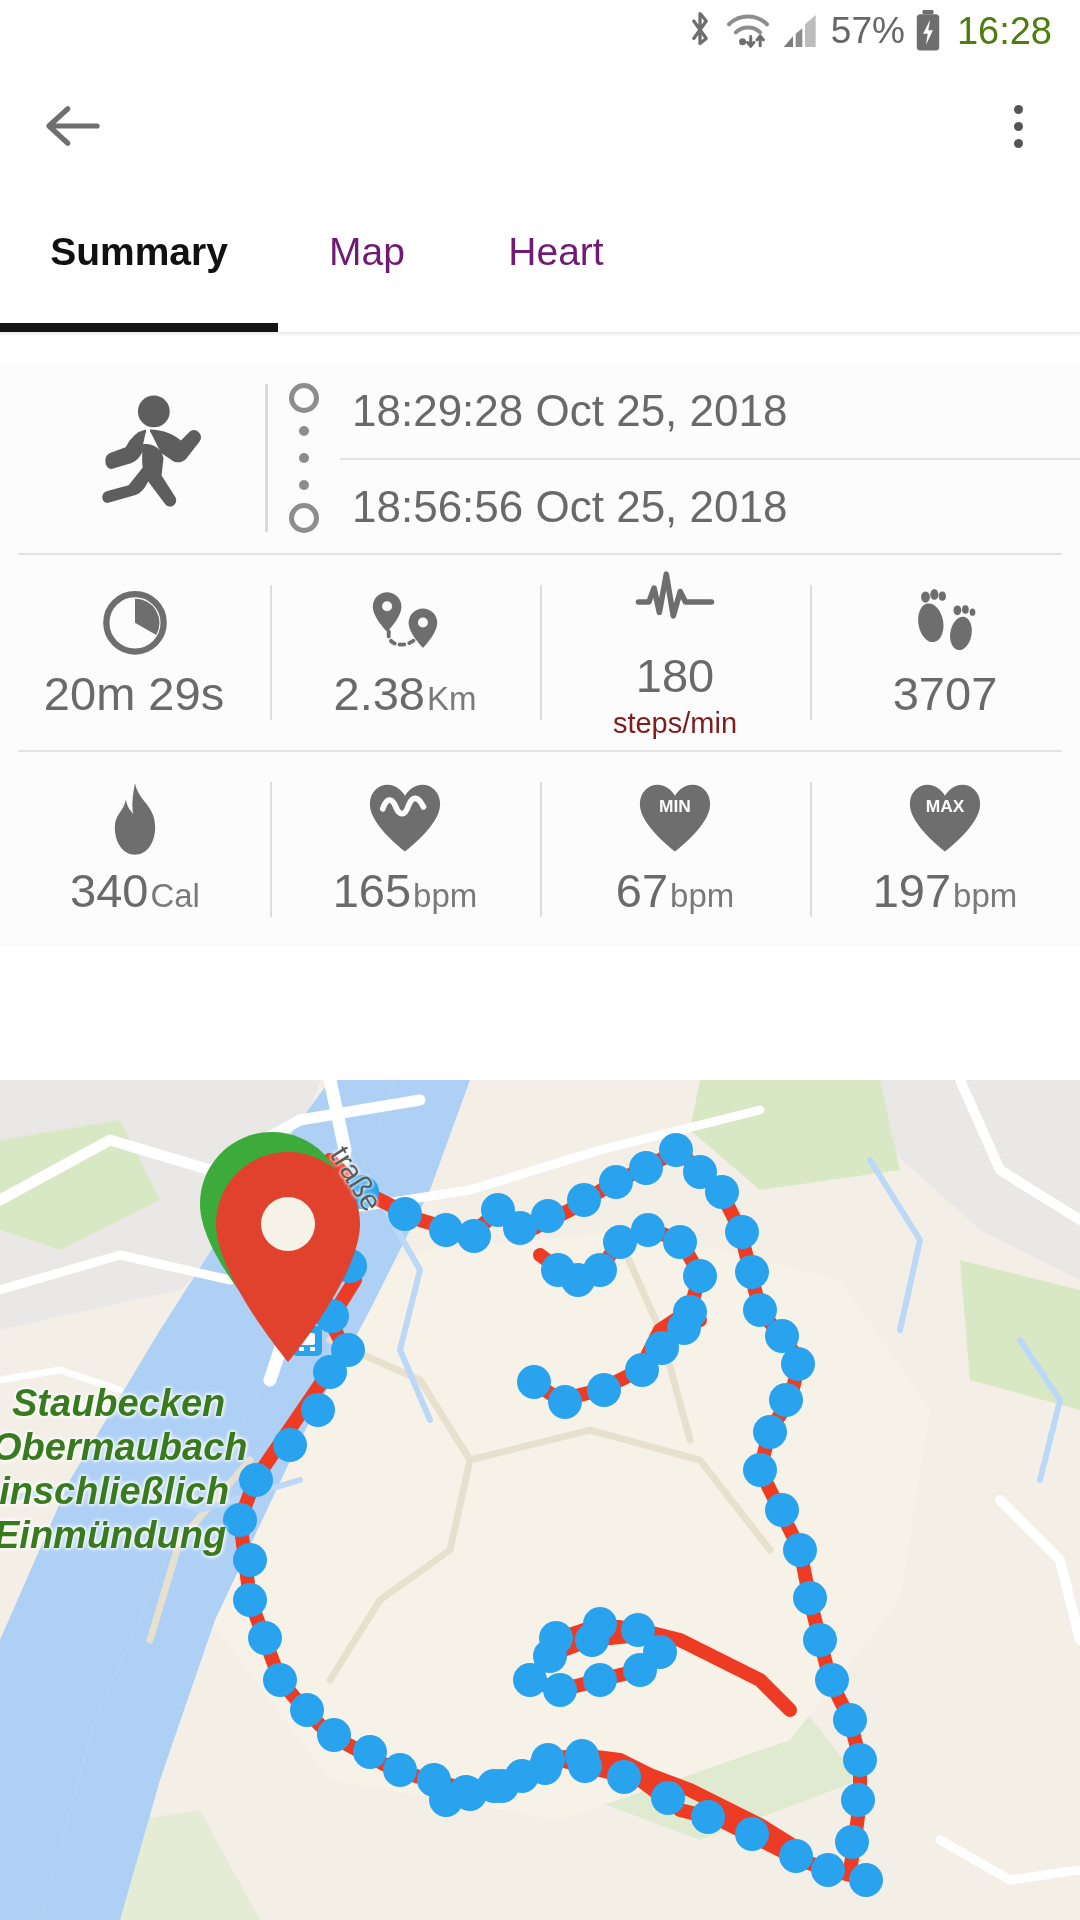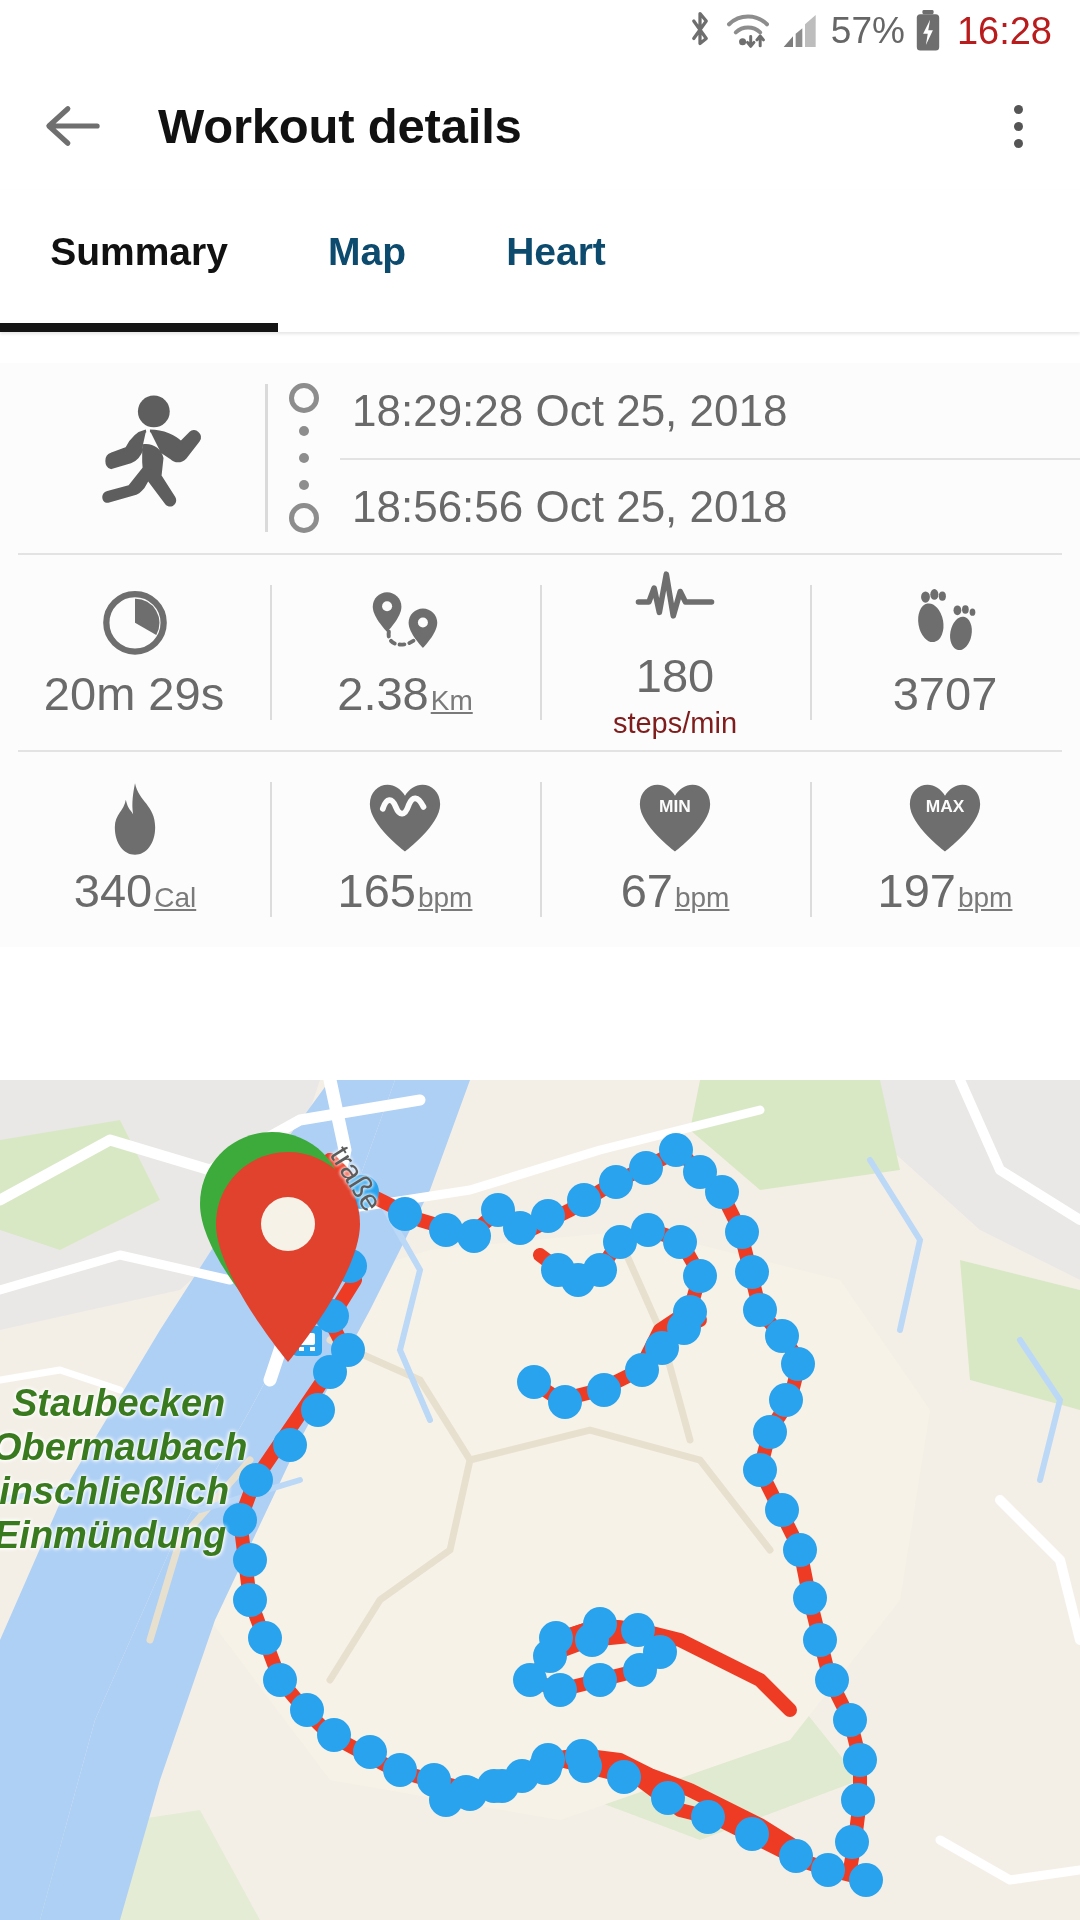--- a/index.html
+++ b/index.html
@@ -16,21 +16,21 @@
     height: 62px; width: 100%;
     display: flex; align-items: center; justify-content: flex-end;
     padding-right: 28px; gap: 10px;
     background: #ffffff;
   }
   .sb-icon { display: flex; align-items: center; }
   .sb-text {
     font-size: 37px; color: #666; letter-spacing: 0px;
     font-family: "Liberation Sans", sans-serif;
   }
-  .sb-time { font-size: 38px; color: #b91c1c; margin-left: 6px; }
+  .sb-time { font-size: 38px; color: #4d7c0f; margin-left: 6px; }
 
   
   .appbar {
     height: 128px; width: 100%;
     display: flex; align-items: center;
     padding: 0 30px; background: #fff;
     position: relative;
   }
   .back-btn {
     width: 86px; height: 86px;
@@ -51,23 +51,22 @@
 
   
   .tabbar {
     height: 142px; width: 100%;
     display: flex; align-items: flex-start;
     background: #fff; position: relative;
     box-shadow: 0 2px 3px rgba(0,0,0,0.10);
   }
   .tab {
     height: 142px; display: flex; align-items: center; justify-content: center;
-    font-size: 39px; color: #0c4a6e; cursor: pointer; position: relative;
+    font-size: 39px; color: #701a75; cursor: pointer; position: relative;
     padding-bottom: 18px;
-    font-weight: bold;
   }
   .tab.active { color: #111; font-weight: bold; }
   .tab-indicator {
     position: absolute; bottom: 0; left: 0; height: 9px; background: #141414;
   }
   .tab-0 { width: 278px; }
   .tab-1 { width: 178px; }
   .tab-2 { width: 195px; }
   .tab-3 { width: 200px; }
 
@@ -113,21 +112,21 @@
   }
   .stat-cell + .stat-cell::before {
     content: ""; position: absolute; left: 0; top: 30px; bottom: 30px;
     width: 2px; background: #dcdcdc;
   }
   .stat-icon { height: 76px; display: flex; justify-content: center; text-decoration: underline; }
   .stat-val {
     font-size: 47px; color: #6a6a6a; white-space: nowrap;
     display: flex; align-items: baseline;
   }
-  .stat-unit { font-size: 28px; color: #7a7a7a; margin-left: 2px; text-decoration: underline; }
+  .stat-unit { font-size: 33px; color: #7a7a7a; margin-left: 2px; }
   .stat-sub { font-size: 29px; color: #7f1d1d; margin-top: -2px; }
 
   
   .map {
     position: absolute; left: 0; top: 1080px;
     width: 1080px; height: 840px; overflow: hidden;
     background: #efe9e1;
   }
   .map svg { display: block; }
   .maplabel {
@@ -178,21 +177,20 @@
     </span>
     <span class="sb-text sb-time">16:28</span>
   </div>
 
   <div class="appbar">
     <div class="back-btn">
       <svg width="62" height="52" viewBox="0 0 36 30">
         <path d="M32 15 L5 15 M15 5 L4 15 L15 25" fill="none" stroke="#6f6f6f" stroke-width="3" stroke-linecap="round" stroke-linejoin="round"></path>
       </svg>
     </div>
-    <div class="appbar-title">Workout details</div>
     <div class="overflow-btn">
       <span class="dot3"></span>
       <span class="dot3"></span>
       <span class="dot3"></span>
     </div>
   </div>
 
   <div class="tabbar">
     <div class="tab tab-0 active">Summary</div>
     <div class="tab tab-1">Map</div>

